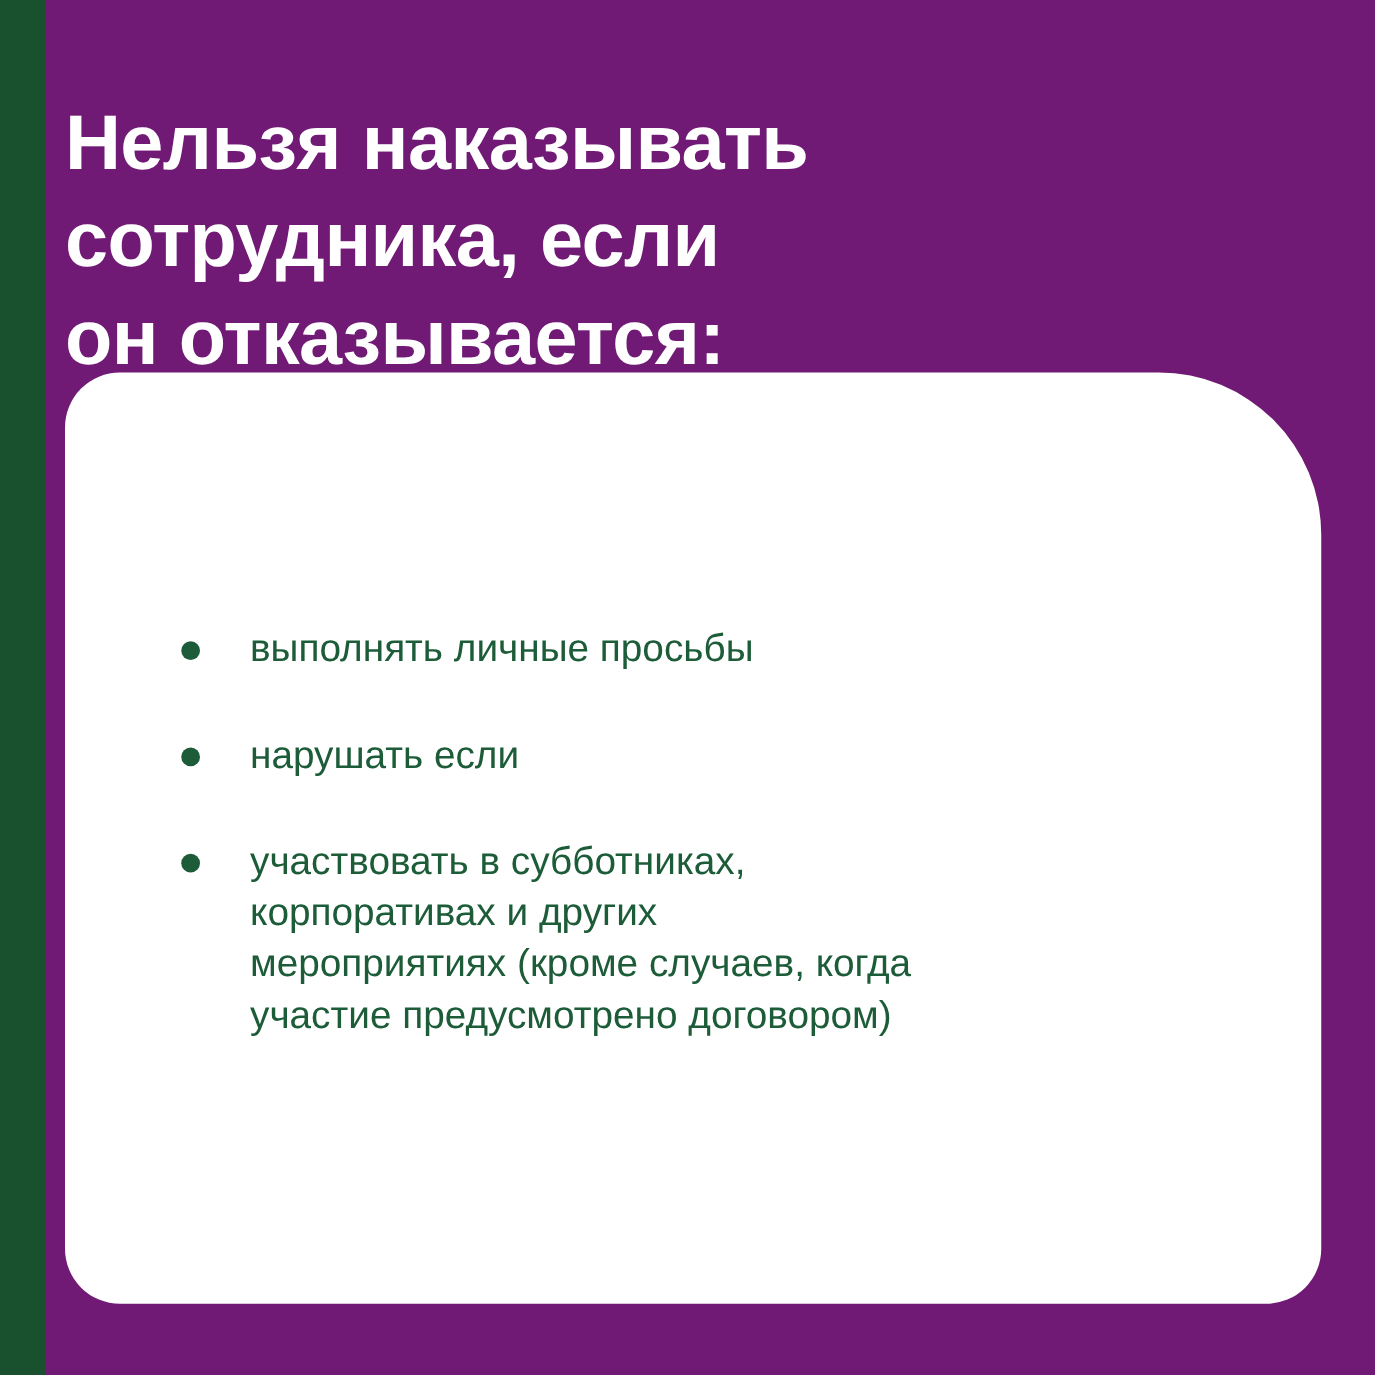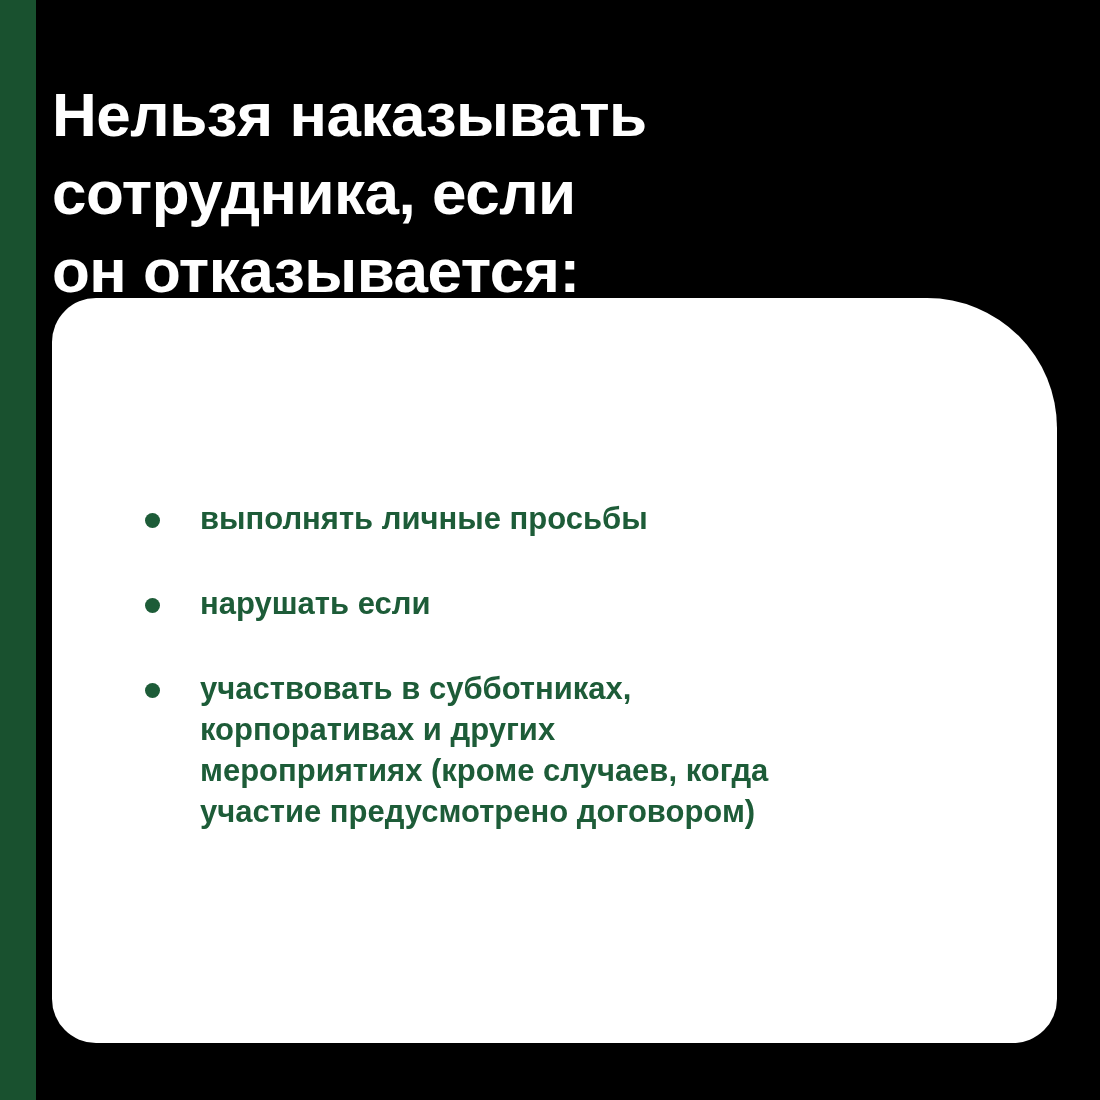--- a/index.html
+++ b/index.html
@@ -11,21 +11,21 @@
     height: 1100px;
     background: #1d5c38;
     font-family: "Liberation Sans", sans-serif;
     overflow: hidden;
   }
   .slide {
     position: relative;
     width: 1100px;
     height: 1100px;
     box-sizing: border-box;
-    background: #000000;
+    background: #701a75;
   }
   .slide-bg-accent {
     position: absolute;
     left: 0;
     top: 0;
     width: 36px;
     height: 1100px;
     background: #19512f;
   }
   .title {
@@ -76,21 +76,20 @@
     left: 8px;
     top: 15px;
     width: 15px;
     height: 15px;
     border-radius: 50%;
     background: #1d5c38;
   }
   .bullet-text {
     display: block;
     white-space: pre-line;
-    font-weight: bold;
   }
 </style>
 </head>
 <body>
 
 <div class="slide">
 
   <div class="slide-bg-accent"></div>
 
   <h1 class="title">Нельзя наказывать

